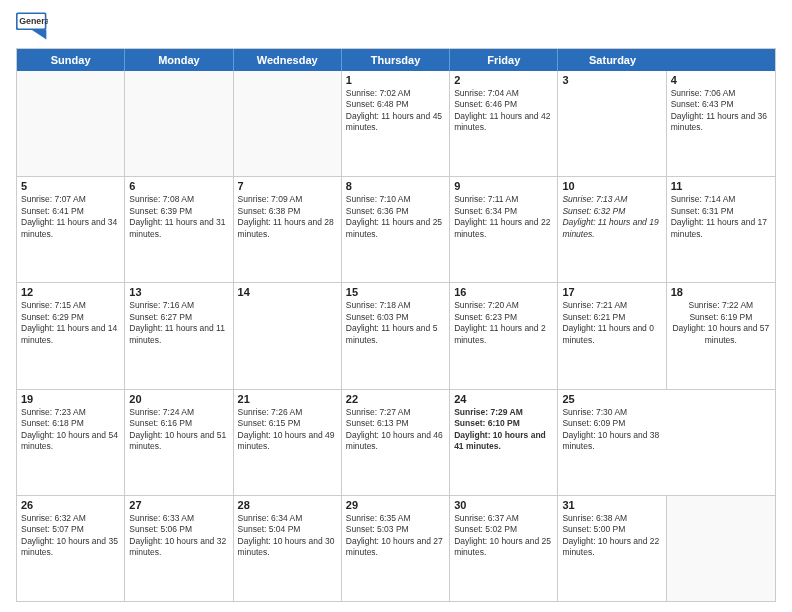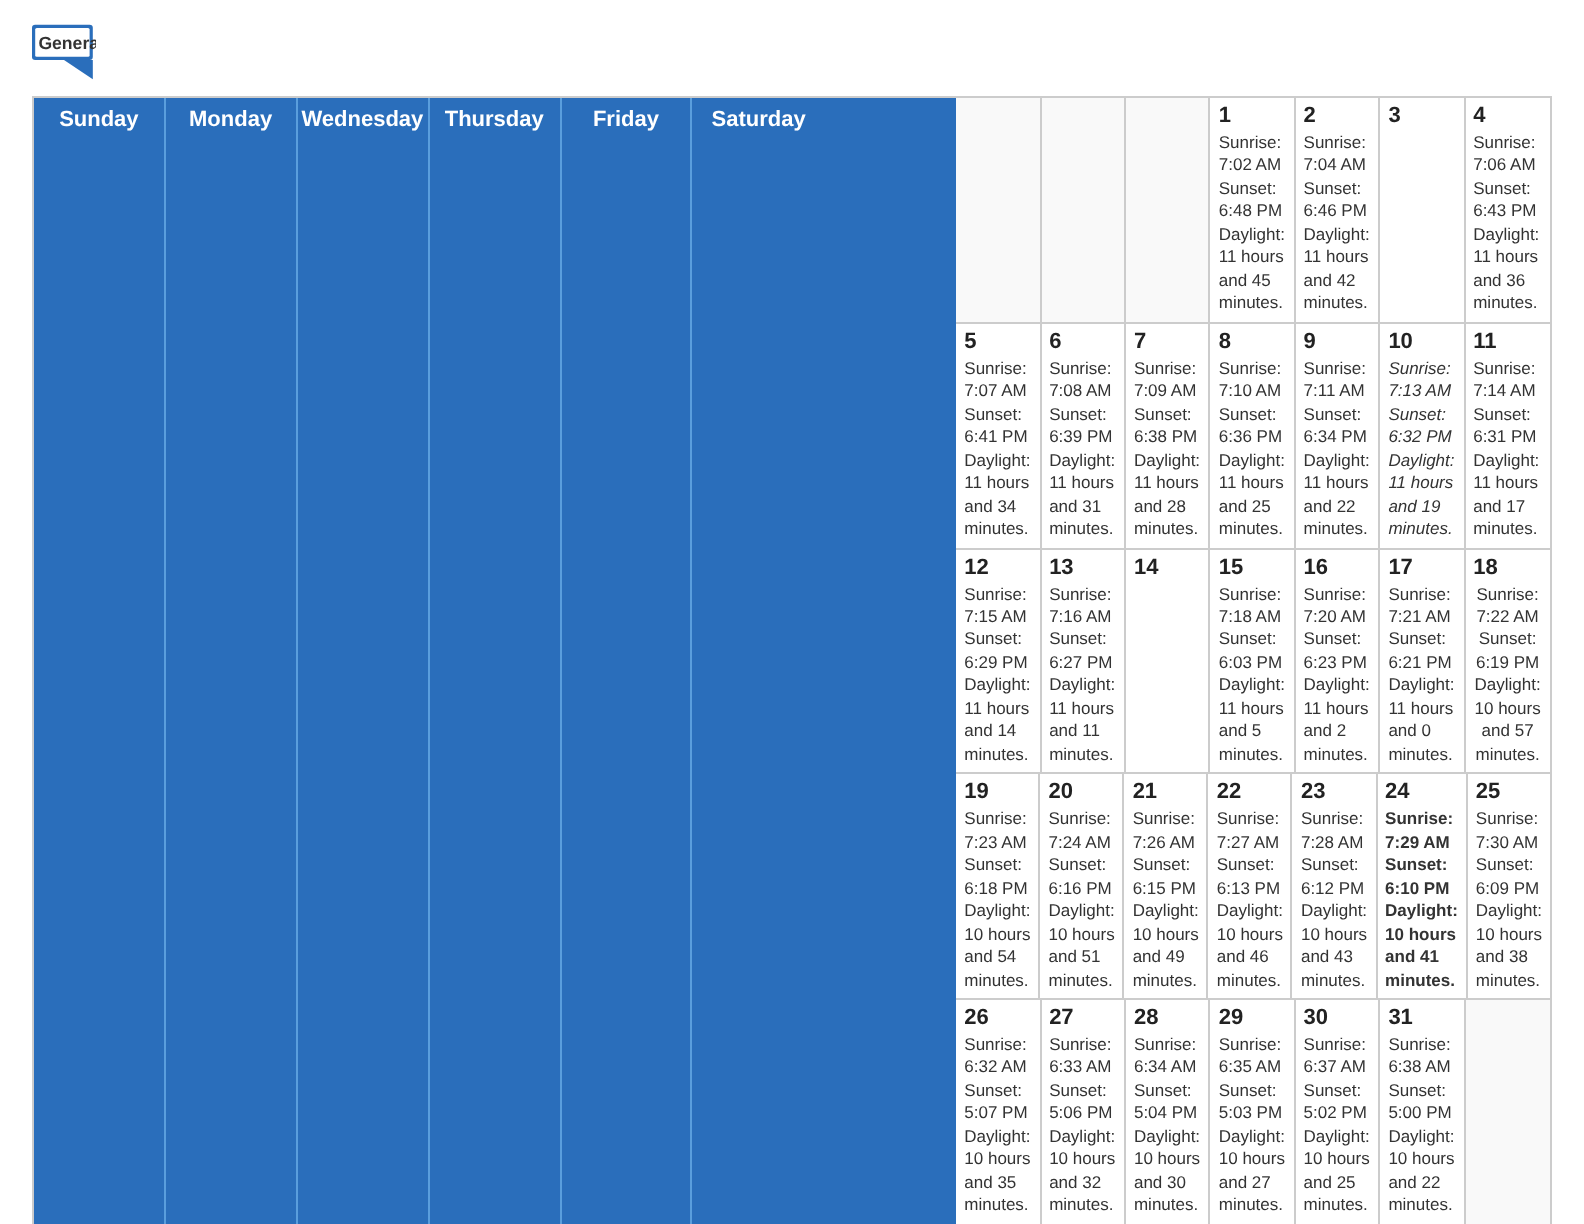--- a/index.html
+++ b/index.html
@@ -48,20 +48,21 @@
       color: #222;
       line-height: 1.1;
     }
     .location {
       font-size: 14px;
       color: #444;
     }
     .calendar {
       flex: 1;
       display: flex;
+      flex-direction: column;
       border: 1px solid #ccc;
     }
     .cal-header {
       display: grid;
       grid-template-columns: repeat(7, 1fr);
       background: #2a6ebb;
     }
     .cal-header-cell {
       color: #fff;
       font-size: 11px;
@@ -270,26 +271,20 @@
 Sunset: 6:15 PM
 Daylight: 10 hours and 49 minutes.</div>
           </div>
           <div class="cal-cell">
             <div class="day-num">22</div>
             <div class="cell-text" style="white-space: pre-line;">Sunrise: 7:27 AM
 Sunset: 6:13 PM
 Daylight: 10 hours and 46 minutes.</div>
           </div>
           <div class="cal-cell">
-            <div class="day-num">23</div>
-            <div class="cell-text" style="white-space: pre-line;">Sunrise: 7:28 AM
-Sunset: 6:12 PM
-Daylight: 10 hours and 43 minutes.</div>
-          </div>
-          <div class="cal-cell">
             <div class="day-num">24</div>
             <div class="cell-text" style="white-space: pre-line; font-weight: bold;">Sunrise: 7:29 AM
 Sunset: 6:10 PM
 Daylight: 10 hours and 41 minutes.</div>
           </div>
           <div class="cal-cell">
             <div class="day-num">25</div>
             <div class="cell-text" style="white-space: pre-line;">Sunrise: 7:30 AM
 Sunset: 6:09 PM
 Daylight: 10 hours and 38 minutes.</div>

